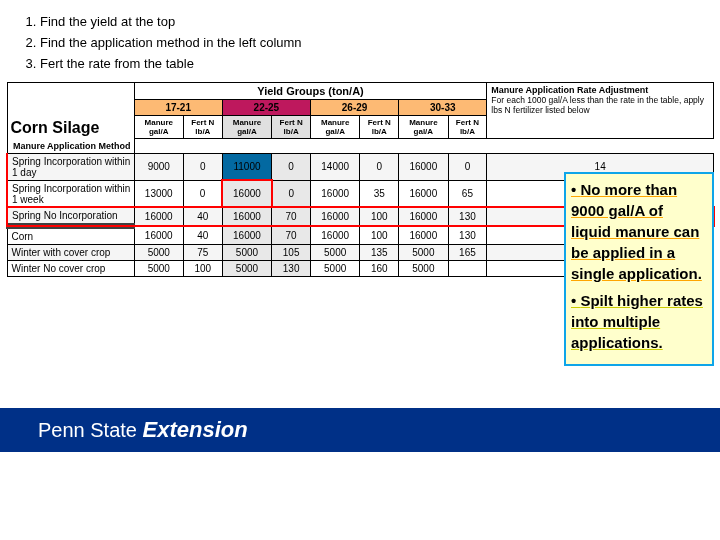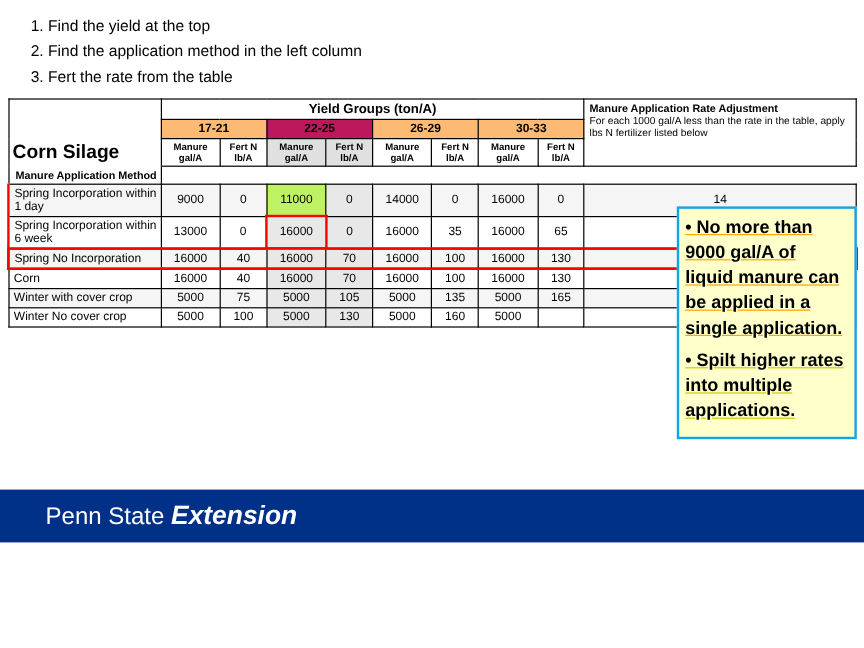--- a/index.html
+++ b/index.html
@@ -209,42 +209,42 @@
           <td class="manure-app-method">Manure Application Method</td>
           <td colspan="8" style="border:none;"></td>
           <td style="border:none;"></td>
         </tr>
       </thead>
       <tbody id="table-body">
       <tr class="data-row">
             <td class="row-label" style="border-left: 2px solid red;">Spring Incorporation within 1 day</td>
             <td>9000</td>
             <td>0</td>
-            <td style="background: #bef264;">11000</td>
+            <td style="background: #0369a1;">11000</td>
             <td style="background: rgb(232, 232, 232);">0</td>
             <td>14000</td>
             <td>0</td>
             <td>16000</td>
             <td>0</td>
             <td>14</td>
           </tr>
           <tr class="data-row">
-            <td class="row-label" style="border-left: 2px solid red;">Spring Incorporation within 6 week</td>
+            <td class="row-label" style="border-left: 2px solid red;">Spring Incorporation within 1 week</td>
             <td>13000</td>
             <td>0</td>
             <td style="background: rgb(232, 232, 232); border: 2px solid red;">16000</td>
             <td style="background: rgb(232, 232, 232);">0</td>
             <td>16000</td>
             <td>35</td>
             <td>16000</td>
             <td>65</td>
             <td>10</td>
           </tr>
           <tr class="data-row" style="outline: red solid 2px; outline-offset: -1px;">
-            <td class="row-label" style="border-left: 2px solid red; border-bottom: 2px solid #404040;">Spring No Incorporation</td>
+            <td class="row-label" style="border-left: 2px solid red; border-bottom: 6px solid #404040;">Spring No Incorporation</td>
             <td>16000</td>
             <td>40</td>
             <td style="background: rgb(232, 232, 232);">16000</td>
             <td style="background: rgb(232, 232, 232);">70</td>
             <td>16000</td>
             <td>100</td>
             <td>16000</td>
             <td>130</td>
             <td>6</td>
           </tr>

